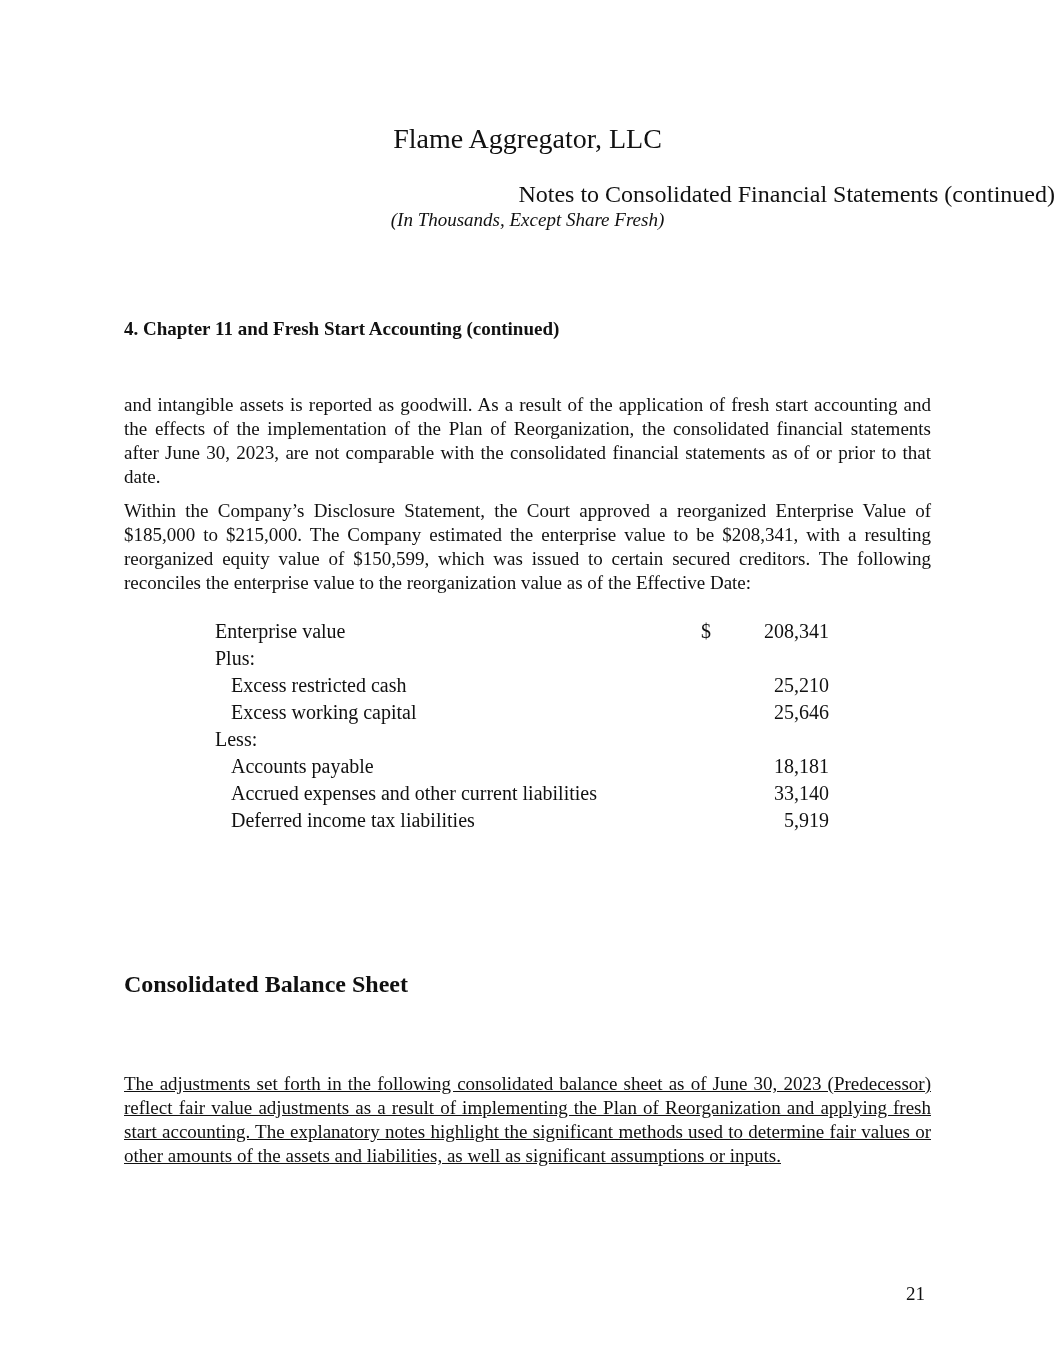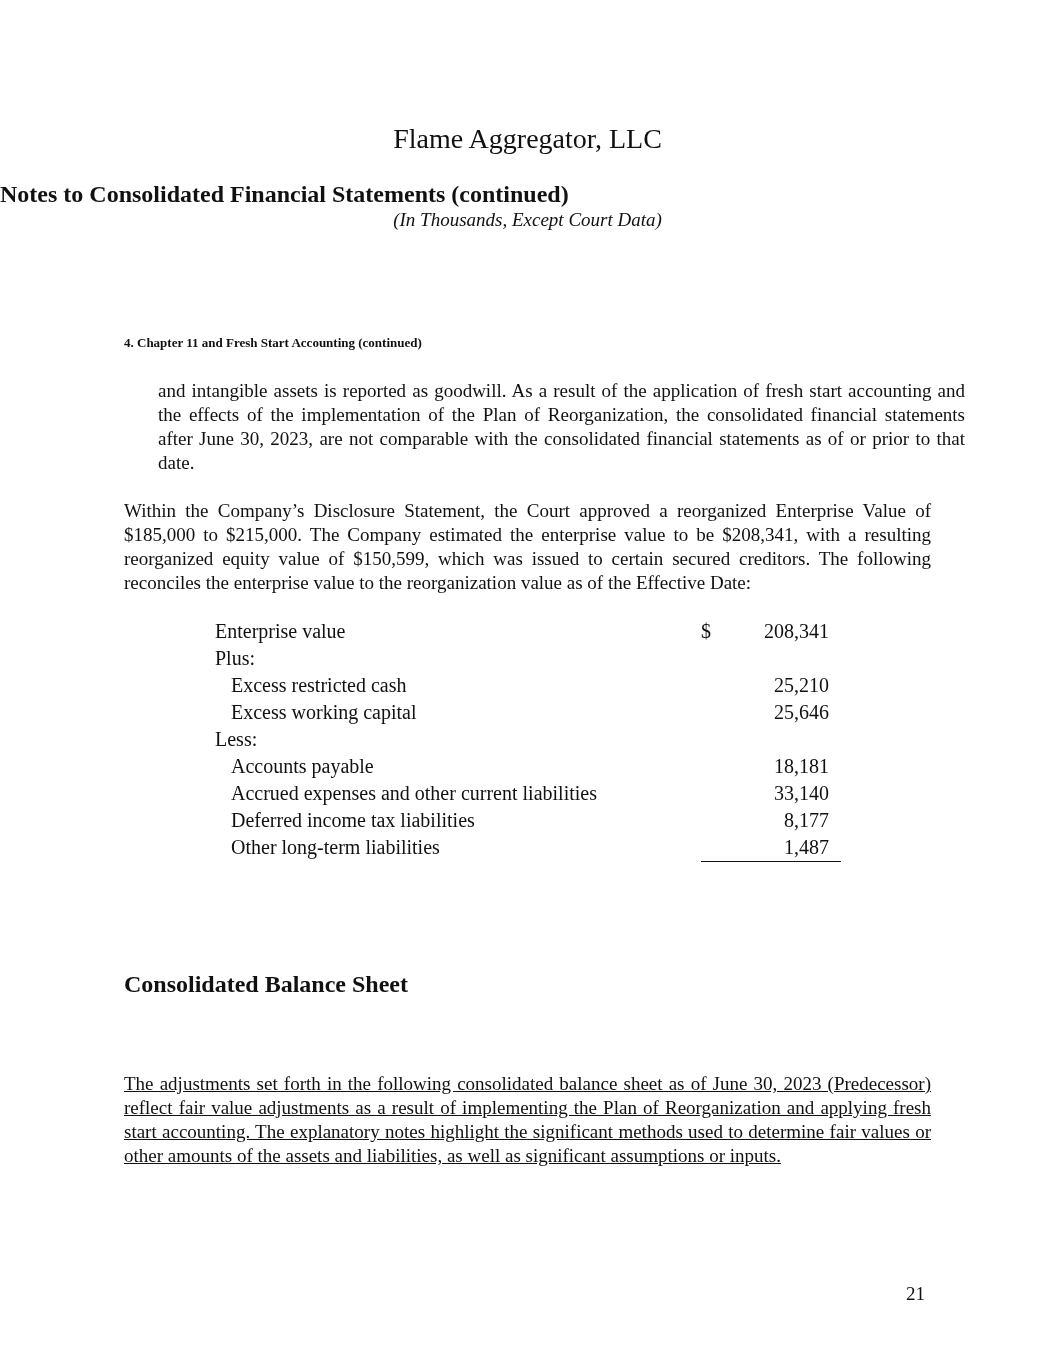--- a/index.html
+++ b/index.html
@@ -6,36 +6,36 @@
   body {
     width: 1055px; height: 1365px; position: relative; overflow: hidden;
     font-family: "Liberation Serif", "DejaVu Serif", serif;
     color: #111111;
   }
   .company {
     position: absolute; top: 124px; left: 0; width: 1055px; text-align: center;
     font-size: 28px; line-height: 30px;
   }
   .title {
-    position: absolute; top: 179px; left: 0; width: 1055px; text-align: left;
-    font-size: 24px; line-height: 30px; font-weight: bold;
+    position: absolute; top: 179px; left: 0; width: 1055px; text-align: right;
+    font-size: 24px; line-height: 30px;
   }
   .subtitle {
     position: absolute; top: 208px; left: 0; width: 1055px; text-align: center;
     font-size: 19px; line-height: 24px; font-style: italic;
   }
   .section-heading {
-    position: absolute; left: 124px; top: 331px;
-    font-size: 13px; font-weight: bold; line-height: 24px;
+    position: absolute; left: 124px; top: 317px;
+    font-size: 19px; font-weight: bold; line-height: 24px;
   }
   .para {
     position: absolute; left: 124px; width: 807px;
     font-size: 19px; line-height: 24px; text-align: justify;
   }
-  .p1 { top: 379px; margin-left: 34px; }
+  .p1 { top: 393px; }
   .p2 { top: 499px; }
   .p3 { top: 1072px; text-decoration: underline; }
   .sub-heading {
     position: absolute; left: 124px; top: 972px;
     font-size: 24px; font-weight: bold; line-height: 24px; text-align: center;
   }
   table.recon {
     position: absolute; left: 215px; top: 618px;
     border-collapse: collapse; font-size: 20px;
   }
@@ -49,21 +49,21 @@
   .page-number {
     position: absolute; left: 906px; top: 1282px;
     font-size: 19px; line-height: 24px;
   }
 </style>
 </head>
 <body>
 
 <div class="company">Flame Aggregator, LLC</div>
 <div class="title">Notes to Consolidated Financial Statements (continued)</div>
-<div class="subtitle">(In Thousands, Except Court Data)</div>
+<div class="subtitle">(In Thousands, Except Share Fresh)</div>
 
 <div class="section-heading">4. Chapter 11 and Fresh Start Accounting (continued)</div>
 <div class="para p1">and intangible assets is reported as goodwill. As a result of the application of fresh start accounting and the effects of the implementation of the Plan of Reorganization, the consolidated financial statements after June 30, 2023, are not comparable with the consolidated financial statements as of or prior to that date.</div>
 <div class="para p2">Within the Company’s Disclosure Statement, the Court approved a reorganized Enterprise Value of $185,000 to $215,000. The Company estimated the enterprise value to be $208,341, with a resulting reorganized equity value of $150,599, which was issued to certain secured creditors. The following reconciles the enterprise value to the reorganization value as of the Effective Date:</div>
 
 <table class="recon">
   <tbody>
     <tr>
       <td class="label">Enterprise value</td>
       <td class="dollar">$</td>
@@ -95,26 +95,21 @@
       <td class="amount">18,181</td>
     </tr>
     <tr>
       <td class="label indent">Accrued expenses and other current liabilities</td>
       <td class="dollar"></td>
       <td class="amount">33,140</td>
     </tr>
     <tr>
       <td class="label indent">Deferred income tax liabilities</td>
       <td class="dollar"></td>
-      <td class="amount">8,177</td>
-    </tr>
-    <tr class="pre-total">
-      <td class="label indent">Other long-term liabilities</td>
-      <td class="dollar"></td>
-      <td class="amount">1,487</td>
+      <td class="amount">5,919</td>
     </tr>
   </tbody>
 </table>
 
 <div class="sub-heading">Consolidated Balance Sheet</div>
 <div class="para p3">The adjustments set forth in the following consolidated balance sheet as of June 30, 2023 (Predecessor) reflect fair value adjustments as a result of implementing the Plan of Reorganization and applying fresh start accounting. The explanatory notes highlight the significant methods used to determine fair values or other amounts of the assets and liabilities, as well as significant assumptions or inputs.</div>
 
 <div class="page-number">21</div>
 
 </body></html>

